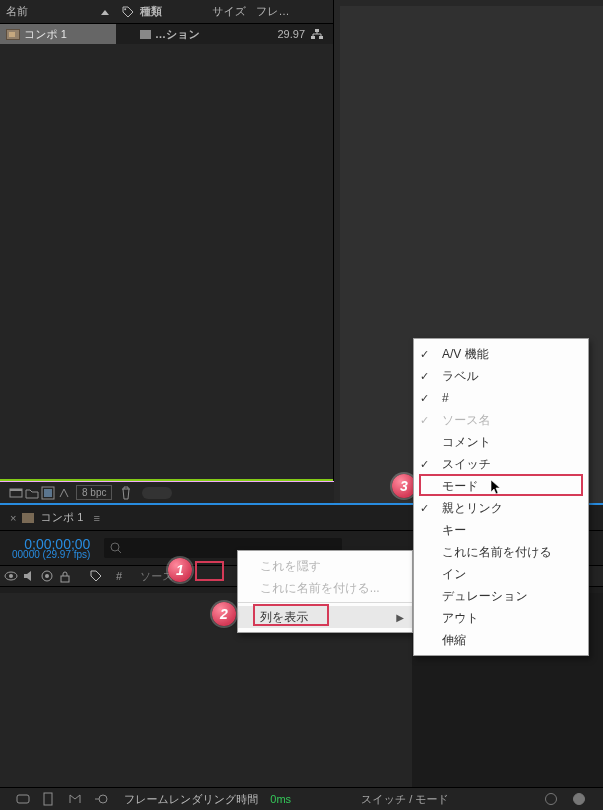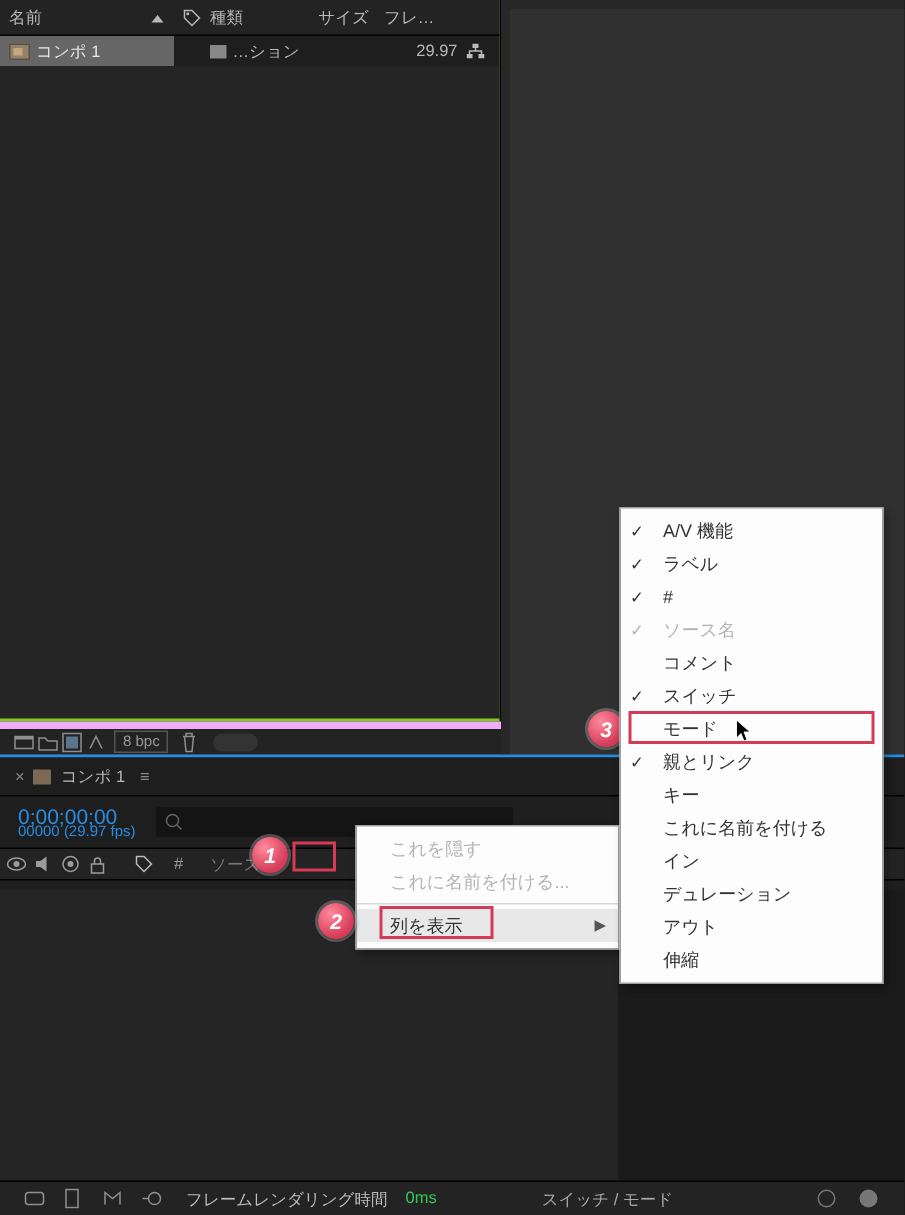--- a/index.html
+++ b/index.html
@@ -4,56 +4,56 @@
 <style>
   * { box-sizing: border-box; margin: 0; padding: 0; font-family: "Meiryo","Hiragino Sans",sans-serif; }
   body { width: 603px; height: 810px; background: #1e1e1e; overflow: hidden; position: relative; color: #b8b8b8; font-size: 11px; }
 
   
   .project-panel { position: absolute; left: 0; top: 0; width: 334px; height: 503px; background: #84cc16; border-right: 1px solid #000; }
   .project-header { height: 24px; display: flex; align-items: center; border-bottom: 1px solid #000; background: #232323; }
   .col-name   { width: 116px; padding-left: 6px; display: flex; align-items: center; }
   .col-name .sort-arrow { margin-left: auto; margin-right: 6px; }
   .col-tag    { width: 24px; display: flex; align-items: center; justify-content: center; }
-  .col-type   { width: 60px; }
+  .col-type   { width: 60px; font-weight: bold; }
   .col-size   { width: 52px; text-align: right; padding-right: 6px; }
   .col-fps    { flex: 1; padding-left: 4px; }
 
   .project-row { height: 20px; display: flex; align-items: center; background: #666666; color: #e8e8e8; }
   .project-row .col-name { background: #666666; display: flex; align-items: center; gap: 4px; }
   .row-icon { width: 14px; height: 11px; background: #94816b; display: inline-block; border: 1px solid #5d4e3e; position: relative; }
   .row-icon::after { content: ""; position: absolute; left: 2px; top: 2px; width: 6px; height: 5px; background: #c6a87f; }
   .project-row .col-type { display: flex; align-items: center; gap: 4px; }
   .folder-glyph { width: 11px; height: 9px; background: #888; display: inline-block; }
   .project-row .col-fps { text-align: right; padding-right: 8px; }
   .drag-icon { width: 14px; text-align: center; color: #ccc; }
 
   .project-body { position: absolute; left: 0; top: 44px; right: 0; bottom: 24px; background: #252525; }
 
   
-  .project-toolbar { position: absolute; left: 0; bottom: 0; width: 334px; height: 22px; background: #232323; display: flex; align-items: center; padding: 0 8px; border-top: 5px solid #f0abfc; }
+  .project-toolbar { position: absolute; left: 0; bottom: 0; width: 334px; height: 22px; background: #232323; display: flex; align-items: center; padding: 0 8px; border-top: 1px solid #f0abfc; }
   .ptool { width: 16px; height: 16px; opacity: .8; display: flex; align-items: center; justify-content: center; }
   .bpc-box { border: 1px solid #555; padding: 0 5px; height: 15px; display: flex; align-items: center; font-size: 10px; color: #999; margin-left: 4px; }
   .trash { margin-left: 6px; }
   .pill { width: 30px; height: 12px; border-radius: 6px; background: #333; margin-left: 8px; }
 
   
   .right-upper { position: absolute; left: 334px; top: 0; right: 0; height: 503px; background: #272727; }
   .right-upper-inner { position: absolute; left: 6px; top: 6px; right: 0; bottom: 0; background: #303030; }
 
   
   .timeline { position: absolute; left: 0; top: 503px; right: 0; bottom: 0; background: #1e1e1e; border-top: 2px solid #288ce0; }
   .timeline-tabs { height: 26px; display: flex; align-items: center; background: #1e1e1e; border-bottom: 1px solid #000; }
   .tab { display: flex; align-items: center; gap: 6px; padding: 0 10px; height: 100%; }
   .tab-close { color: #888; }
   .tab-folder { width: 12px; height: 10px; background: #7a6a55; display: inline-block; }
   .tab-menu { margin-left: 4px; color: #888; }
 
   .time-row { display: flex; align-items: center; height: 34px; padding-left: 12px; gap: 14px; }
-  .timecode { color: #288ce0; font-size: 14px; }
+  .timecode { color: #288ce0; font-size: 14px; text-align: right; }
   .frames-fps { color: #288ce0; font-size: 10px; margin-top: -3px; }
   .searchbox { flex: 0 0 238px; height: 20px; background: #141414; display: flex; align-items: center; padding: 0 6px; color: #777; border-radius: 2px; }
   .search-icon { margin-right: 4px; opacity: .7; }
   .graph-icon { margin-left: auto; margin-right: 14px; opacity: .8; }
 
   .col-header-row { height: 22px; display: flex; align-items: center; padding-left: 4px; background: #232323; border-top: 1px solid #000; border-bottom: 1px solid #000; position: relative; }
   .hdr-icons { display: flex; gap: 2px; width: 86px; }
   .hdr-icons span { width: 16px; text-align: center; opacity: .8; }
   .hash { width: 22px; text-align: center; color: #999; }
   .src-name { color: #777; }

